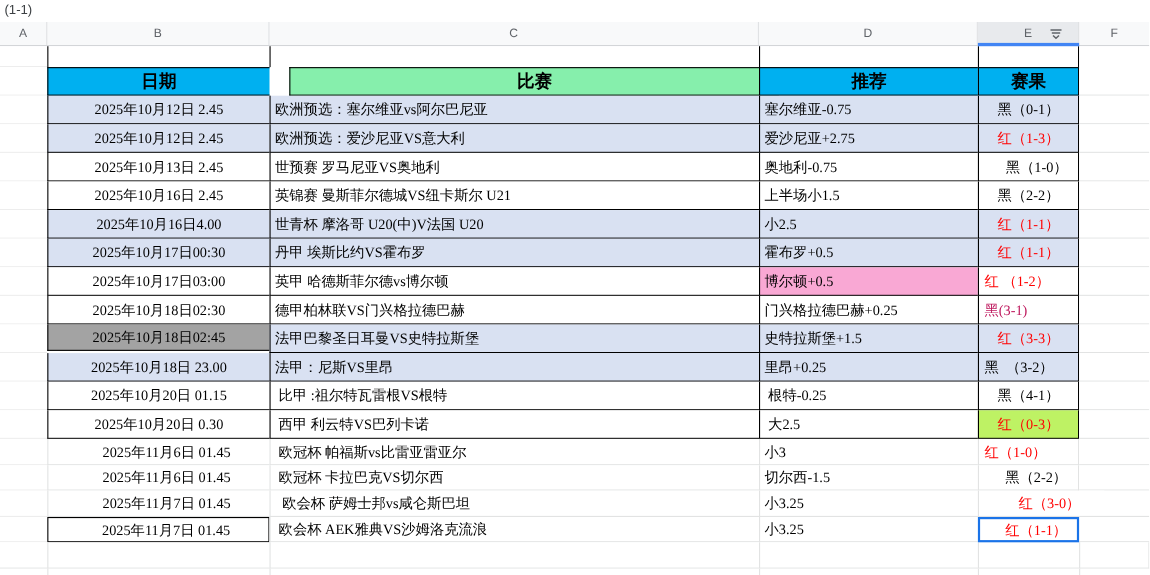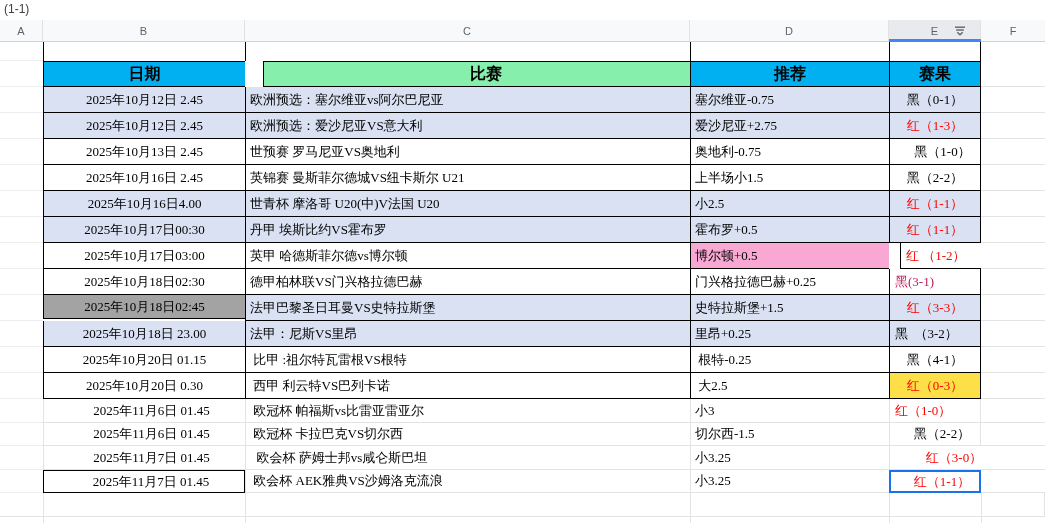--- a/index.html
+++ b/index.html
@@ -118,21 +118,21 @@
       <div class="cell a-fill" style="left: 0px; top: 217px; width: 43px; height: 26px;"></div>
       <div class="cell b-black c-date" style="left: 43px; top: 217px; width: 202px; height: 26px; background: rgb(217, 225, 242);">2025年10月17日00:30</div>
       <div class="cell b-black c-match" style="left: 245px; top: 217px; width: 445px; height: 26px; background: rgb(217, 225, 242);">丹甲 埃斯比约VS霍布罗</div>
       <div class="cell b-black c-tip" style="left: 690px; top: 217px; width: 199px; height: 26px; background: rgb(217, 225, 242);">霍布罗+0.5</div>
       <div class="cell b-black c-result b-black-right" style="left: 889px; top: 217px; width: 92px; height: 26px; background: rgb(217, 225, 242); color: rgb(255, 0, 0);">红（1-1）</div>
       <div class="cell f-fill" style="left: 981px; top: 217px; width: 64px; height: 26px;"></div>
       <div class="cell a-fill" style="left: 0px; top: 243px; width: 43px; height: 26px;"></div>
       <div class="cell b-black c-date" style="left: 43px; top: 243px; width: 202px; height: 26px; background: rgb(255, 255, 255);">2025年10月17日03:00</div>
       <div class="cell b-black c-match" style="left: 245px; top: 243px; width: 445px; height: 26px; background: rgb(255, 255, 255);">英甲 哈德斯菲尔德vs博尔顿</div>
       <div class="cell b-black c-tip" style="left: 690px; top: 243px; width: 199px; height: 26px; background: #f9a8d4;">博尔顿+0.5</div>
-      <div class="cell b-black c-result b-black-right left" style="left: 889px; top: 243px; width: 92px; height: 26px; background: rgb(255, 255, 255); color: rgb(255, 0, 0); margin-left: 11px;">红 （1-2）</div>
+      <div class="cell b-black c-result b-black-right left" style="left: 889px; top: 243px; width: 92px; height: 26px; background: rgb(255, 255, 255); color: rgb(255, 0, 0);">红 （1-2）</div>
       <div class="cell f-fill" style="left: 981px; top: 243px; width: 64px; height: 26px;"></div>
       <div class="cell a-fill" style="left: 0px; top: 269px; width: 43px; height: 26px;"></div>
       <div class="cell b-black c-date" style="left: 43px; top: 269px; width: 202px; height: 26px; background: rgb(255, 255, 255);">2025年10月18日02:30</div>
       <div class="cell b-black c-match" style="left: 245px; top: 269px; width: 445px; height: 26px; background: rgb(255, 255, 255);">德甲柏林联VS门兴格拉德巴赫</div>
       <div class="cell b-black c-tip" style="left: 690px; top: 269px; width: 199px; height: 26px; background: rgb(255, 255, 255);">门兴格拉德巴赫+0.25</div>
       <div class="cell b-black c-result b-black-right left" style="left: 889px; top: 269px; width: 92px; height: 26px; background: rgb(255, 255, 255); color: #be185d;">黑(3-1)</div>
       <div class="cell f-fill" style="left: 981px; top: 269px; width: 64px; height: 26px;"></div>
       <div class="cell a-fill" style="left: 0px; top: 295px; width: 43px; height: 26px;"></div>
       <div class="cell b-black c-date" style="left: 43px; top: 295px; width: 202px; height: 24px; background: #a3a3a3;">2025年10月18日02:45</div>
       <div class="cell b-black c-match" style="left: 245px; top: 295px; width: 445px; height: 26px; background: rgb(217, 225, 242);">法甲巴黎圣日耳曼VS史特拉斯堡</div>
@@ -148,21 +148,21 @@
       <div class="cell a-fill" style="left: 0px; top: 347px; width: 43px; height: 26px;"></div>
       <div class="cell b-black c-date" style="left: 43px; top: 347px; width: 202px; height: 26px; background: rgb(255, 255, 255);">2025年10月20日 01.15</div>
       <div class="cell b-black c-match" style="left: 245px; top: 347px; width: 445px; height: 26px; background: rgb(255, 255, 255);"> 比甲 :祖尔特瓦雷根VS根特</div>
       <div class="cell b-black c-tip" style="left: 690px; top: 347px; width: 199px; height: 26px; background: rgb(255, 255, 255);"> 根特-0.25</div>
       <div class="cell b-black c-result b-black-right" style="left: 889px; top: 347px; width: 92px; height: 26px; background: rgb(255, 255, 255); color: rgb(0, 0, 0);">黑（4-1）</div>
       <div class="cell f-fill" style="left: 981px; top: 347px; width: 64px; height: 26px;"></div>
       <div class="cell a-fill" style="left: 0px; top: 373px; width: 43px; height: 26px;"></div>
       <div class="cell b-black c-date" style="left: 43px; top: 373px; width: 202px; height: 26px; background: rgb(255, 255, 255);">2025年10月20日 0.30</div>
       <div class="cell b-black c-match" style="left: 245px; top: 373px; width: 445px; height: 26px; background: rgb(255, 255, 255);"> 西甲 利云特VS巴列卡诺</div>
       <div class="cell b-black c-tip" style="left: 690px; top: 373px; width: 199px; height: 26px; background: rgb(255, 255, 255);"> 大2.5</div>
-      <div class="cell b-black c-result b-black-right" style="left: 889px; top: 373px; width: 92px; height: 26px; background: #fde047; color: rgb(255, 0, 0);">红（0-3）</div>
+      <div class="cell b-black c-result b-black-right" style="left: 889px; top: 373px; width: 92px; height: 26px; background: #bef264; color: rgb(255, 0, 0);">红（0-3）</div>
       <div class="cell f-fill" style="left: 981px; top: 373px; width: 64px; height: 26px;"></div>
       <div class="cell a-fill" style="left: 0px; top: 399px; width: 43px; height: 24px;"></div>
       <div class="cell b-light c-date" style="left: 43px; top: 399px; width: 202px; height: 24px; background: rgb(255, 255, 255);">2025年11月6日 01.45</div>
       <div class="cell b-light c-match" style="left: 245px; top: 399px; width: 445px; height: 24px; background: rgb(255, 255, 255);"> 欧冠杯 帕福斯vs比雷亚雷亚尔</div>
       <div class="cell b-light c-tip" style="left: 690px; top: 399px; width: 199px; height: 24px; background: rgb(255, 255, 255);">小3</div>
       <div class="cell b-light c-result b-light-right left" style="left: 889px; top: 399px; width: 92px; height: 24px; background: rgb(255, 255, 255); color: rgb(255, 0, 0);">红（1-0）</div>
       <div class="cell f-fill" style="left: 981px; top: 399px; width: 64px; height: 24px;"></div>
       <div class="cell a-fill" style="left: 0px; top: 423px; width: 43px; height: 23px;"></div>
       <div class="cell b-light c-date" style="left: 43px; top: 423px; width: 202px; height: 23px; background: rgb(255, 255, 255);">2025年11月6日 01.45</div>
       <div class="cell b-light c-match" style="left: 245px; top: 423px; width: 445px; height: 23px; background: rgb(255, 255, 255);"> 欧冠杯 卡拉巴克VS切尔西</div>

